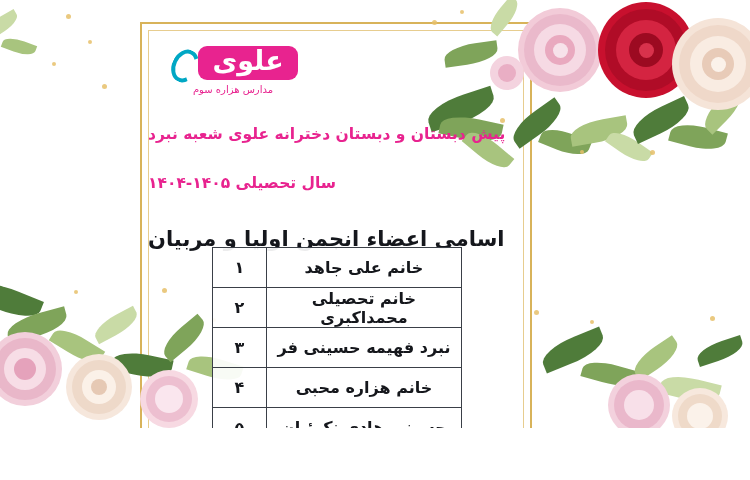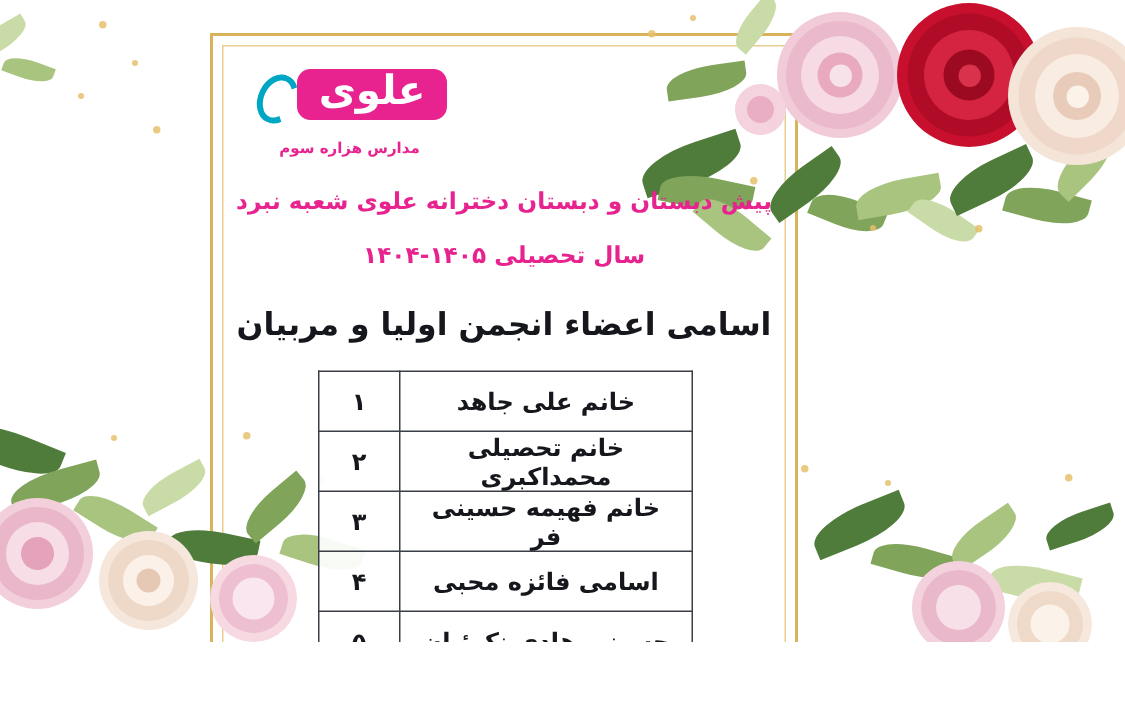--- a/index.html
+++ b/index.html
@@ -115,54 +115,54 @@
     left: 4px;
     top: 3px;
     width: 18px;
     height: 26px;
     border: 4px solid #00a7c4;
     border-right-color: transparent;
     border-radius: 50%;
     transform: rotate(25deg);
   }
   .logo-sub {
-    margin-top: 14px;
+    margin-top: 4px;
     color: #e8238f;
     font-size: 10px;
-    font-weight: bold;
+    font-weight: normal;
     letter-spacing: .5px;
   }
 
   
   .headings {
     position: absolute;
     left: 186px;
     top: 122px;
     width: 376px;
-    text-align: center;
+    text-align: left;
     z-index: 6;
   }
   .line1 {
     color: #e8238f;
     font-size: 15.5px;
     font-weight: bold;
     line-height: 1.6;
   }
   .line2 {
     color: #e8238f;
     font-size: 15.5px;
     font-weight: bold;
     line-height: 1.6;
-    margin-top: 11px;
+    margin-top: 24px;
   }
   .line3 {
     color: #15171c;
     font-size: 21px;
     font-weight: bold;
-    margin-top: 18px;
+    margin-top: 28px;
     line-height: 1.5;
   }
 
   
   .members-table {
     position: absolute;
     left: 250px;
     top: 247px;
     width: 250px;
     border-collapse: collapse;
@@ -319,25 +319,25 @@
     <tbody>
       <tr>
         <td class="name">خانم علی جاهد</td>
         <td class="idx">۱</td>
       </tr>
       <tr>
         <td class="name">خانم تحصیلی محمداکبری</td>
         <td class="idx">۲</td>
       </tr>
       <tr>
-        <td class="name">خانم فهیمه حسینی فر</td>
+        <td class="name">نبرد فهیمه حسینی فر</td>
         <td class="idx">۳</td>
       </tr>
       <tr>
-        <td class="name">اسامی فائزه محبی</td>
+        <td class="name">خانم هزاره محبی</td>
         <td class="idx">۴</td>
       </tr>
       <tr>
         <td class="name">حسینی هادی نکوئیان</td>
         <td class="idx">۵</td>
       </tr>
     </tbody>
   </table>
 
 </div>

